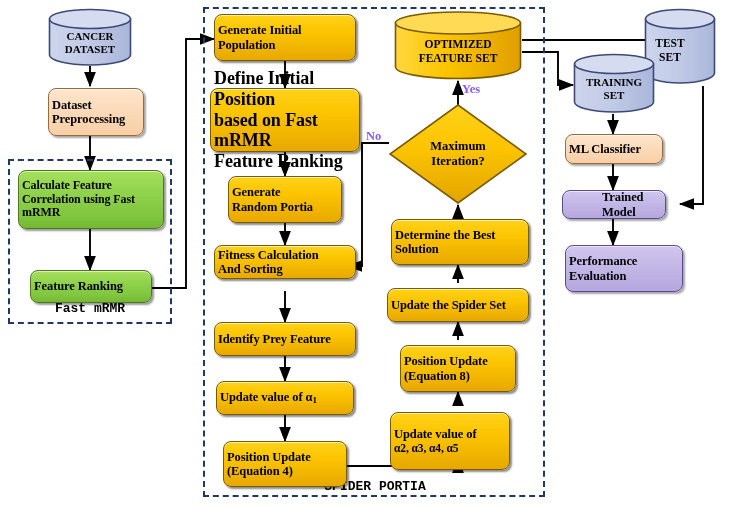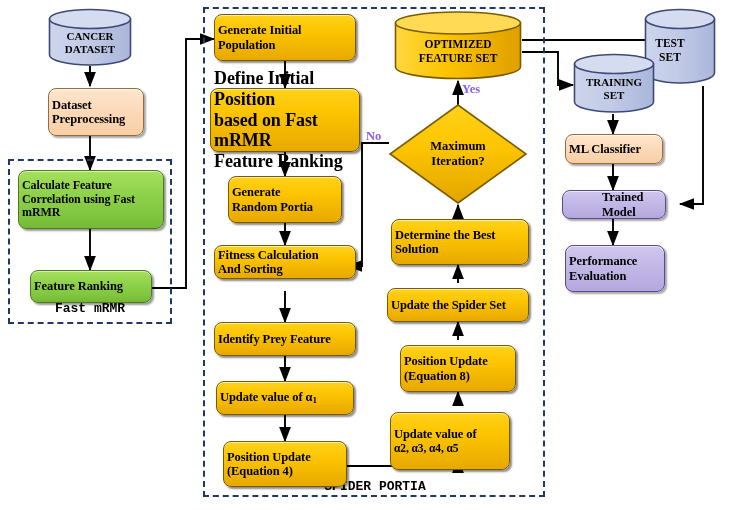--- a/index.html
+++ b/index.html
@@ -338,20 +338,20 @@
   </div>
 
   <div class="node peach" style="left:565px;top:134px;width:98px;height:30px;font-size:12.5px;">
     <span class="lbl">ML Classifier</span>
   </div>
 
   <div class="node purple" style="left:562px;top:190px;width:104px;height:29px;font-size:12.5px;padding-left:36px;">
     <span class="lbl">Trained Model</span>
   </div>
 
-  <div class="node purple" style="left:565px;top:245px;width:100px;height:47px;font-size:12.5px;">
+  <div class="node purple" style="left:565px;top:245px;width:118px;height:47px;font-size:12.5px;">
     <span class="lbl">
       <span>Performance</span><br>
       <span>Evaluation</span>
     </span>
   </div>
 
 </div>
 
 </body></html>

